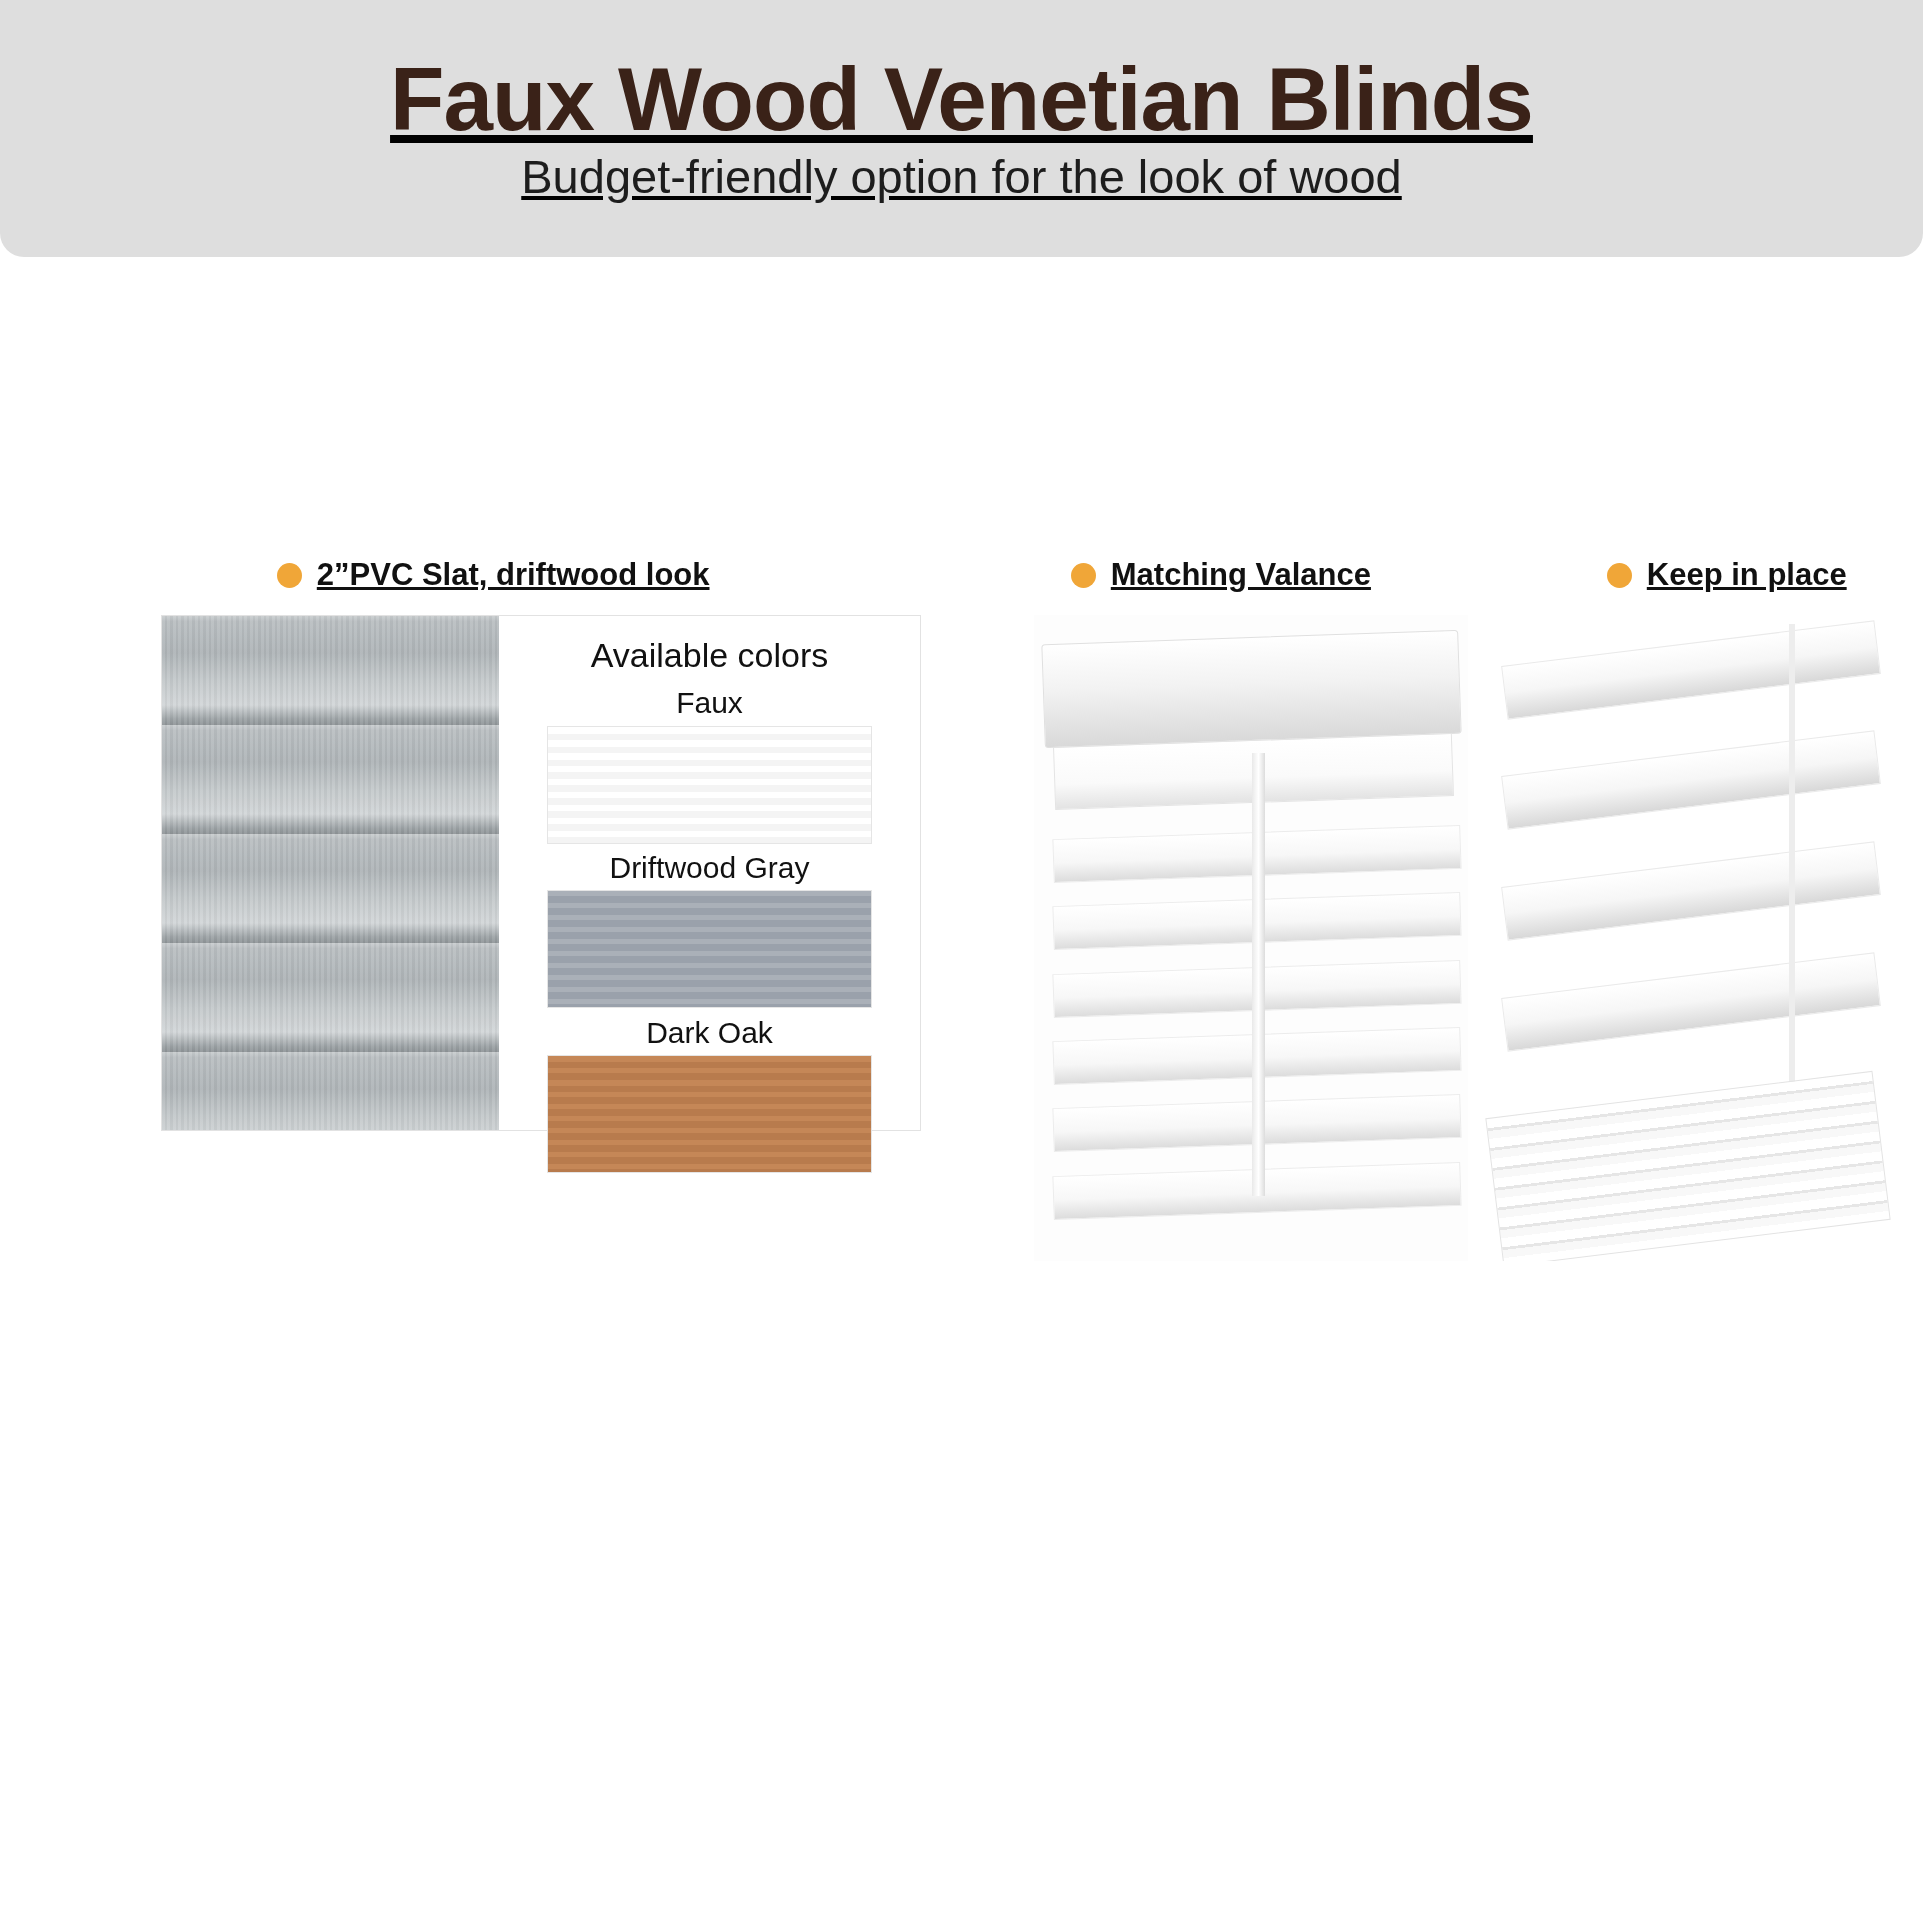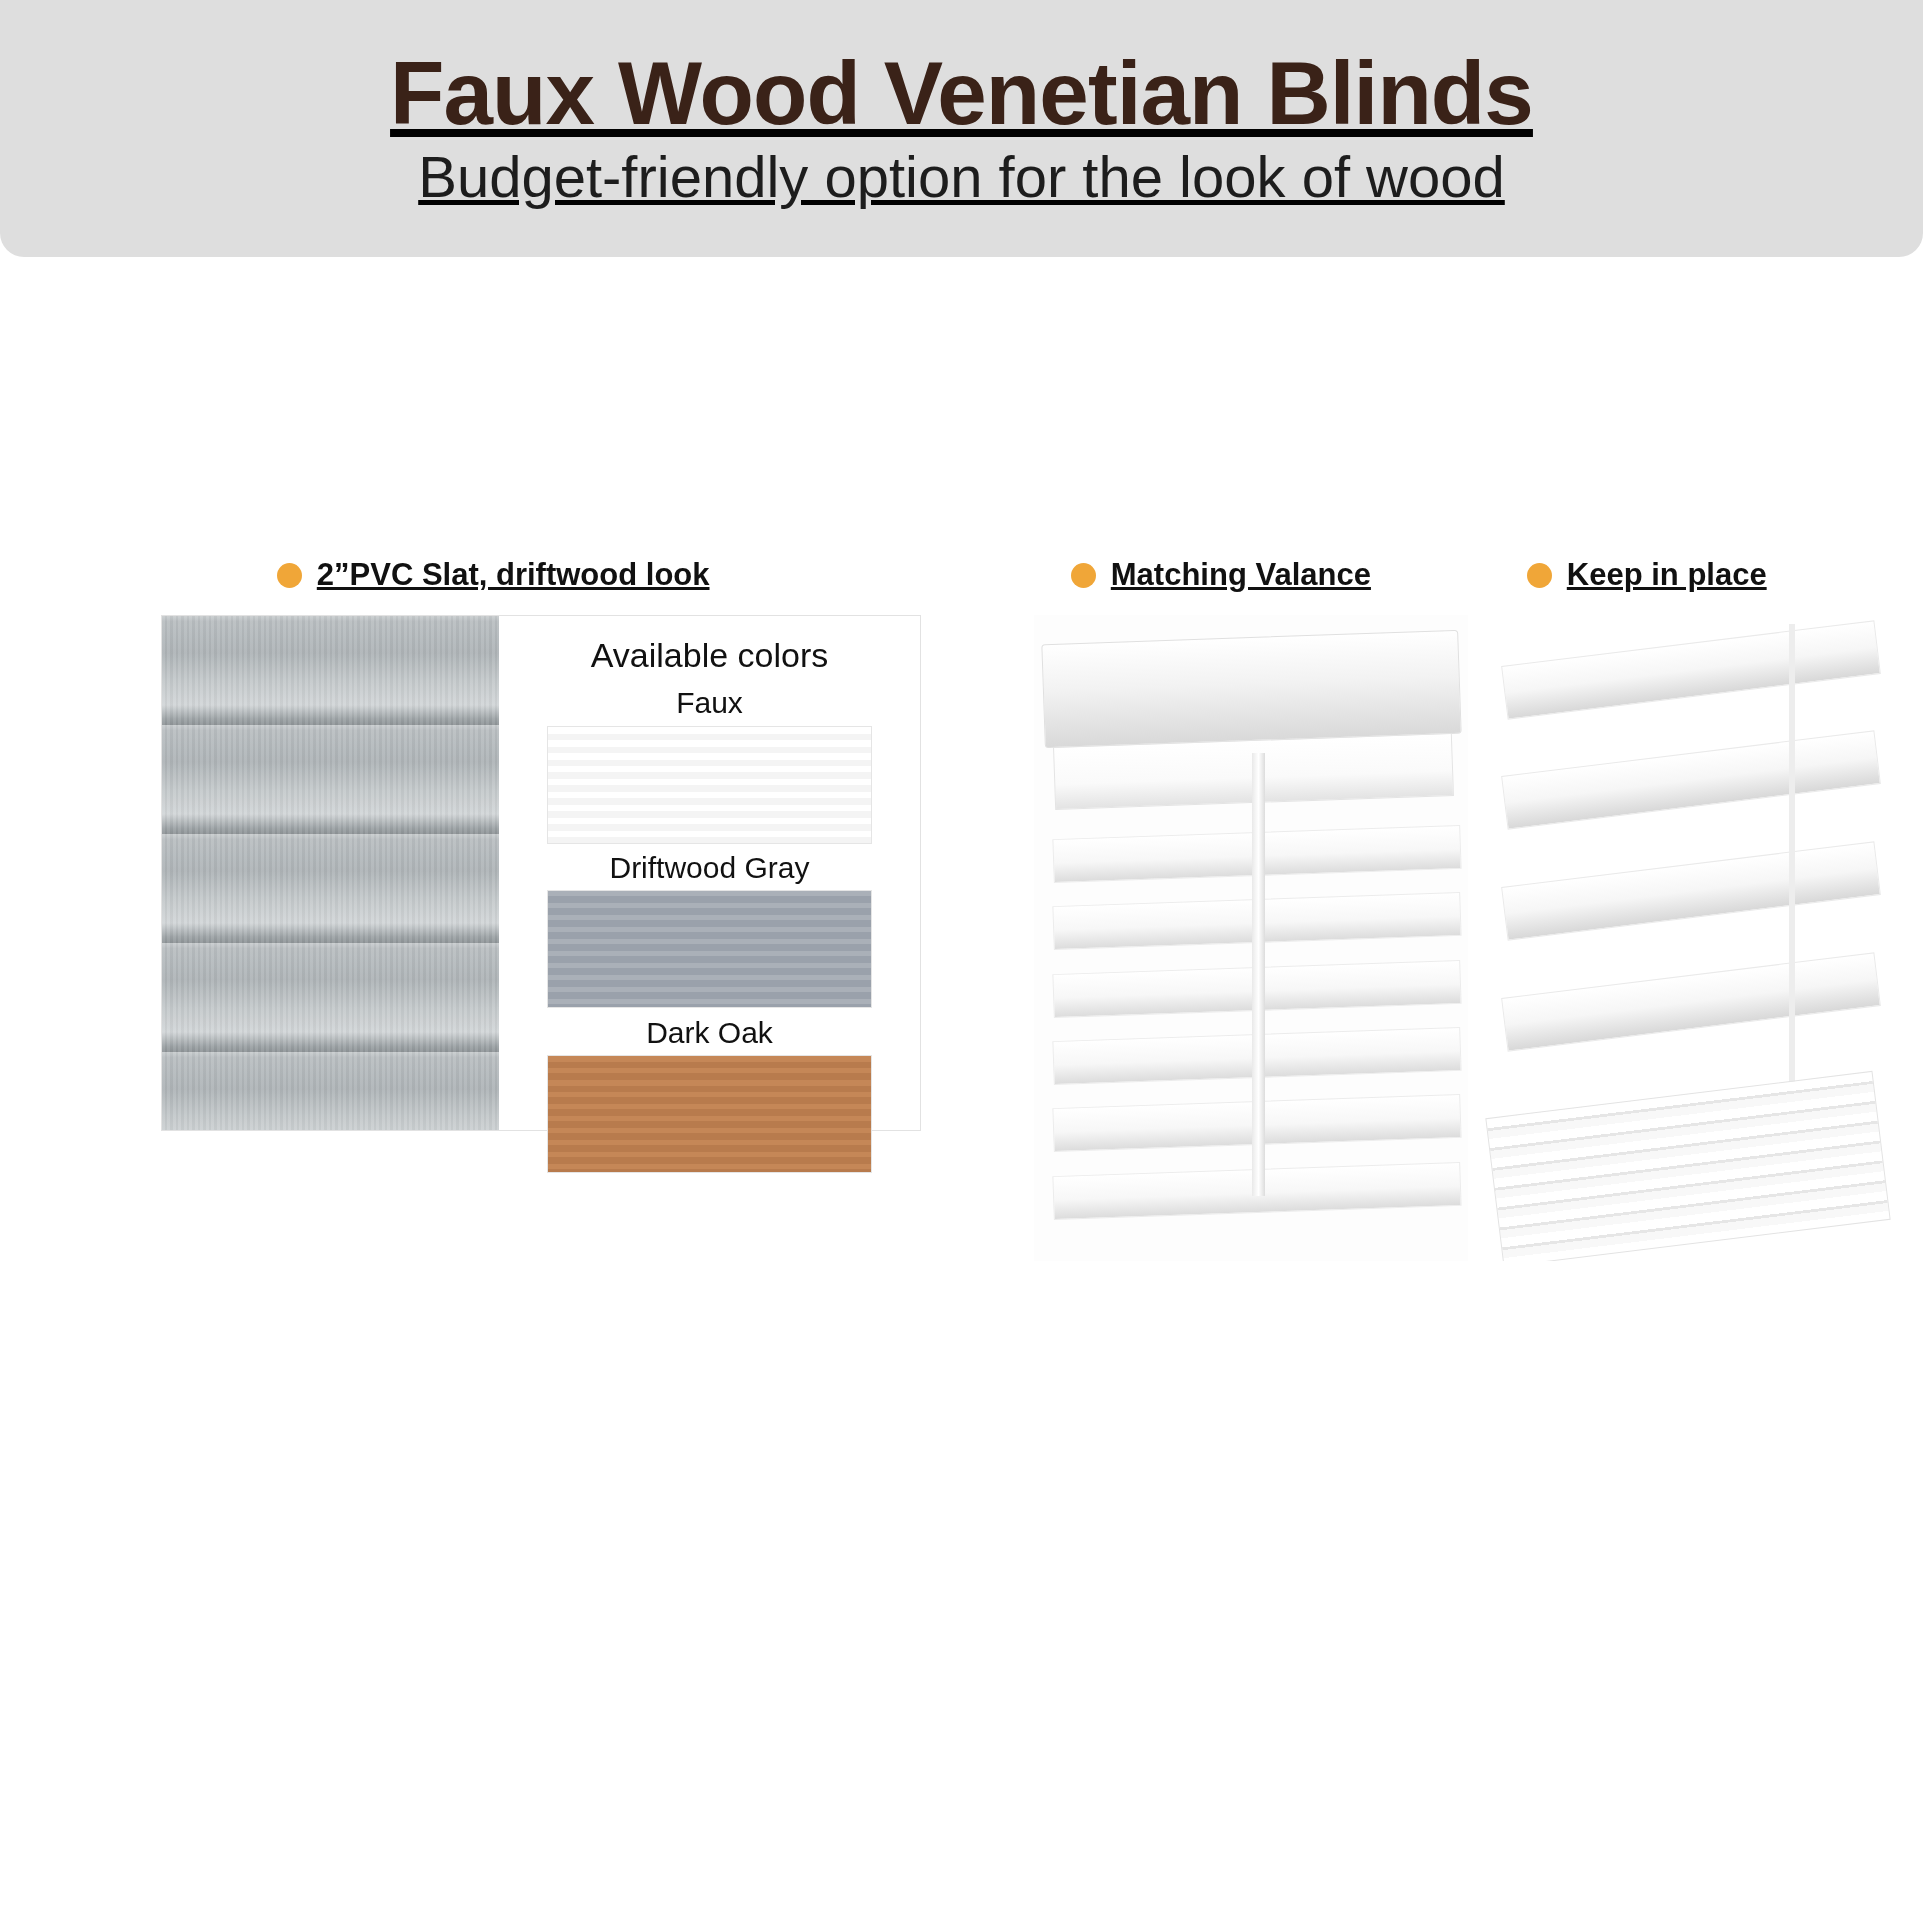--- a/index.html
+++ b/index.html
@@ -30,21 +30,21 @@
   .header h1 {
     margin: 0;
     font-size: 89px;
     font-weight: bold;
     color: #3a2218;
     letter-spacing: -0.9px;
     line-height: 1.05;
   }
   .header .sub {
     margin-top: 3px;
-    font-size: 58px;
+    font-size: 47px;
     color: #1d1d1d;
   }
 
   
   .sec-title {
     display: flex;
     align-items: center;
     font-size: 31px;
     font-weight: bold;
     color: #111;
@@ -63,21 +63,21 @@
 
   
   .row-top {
     position: relative;
     width: 1923px;
     height: 729px;
   }
 
   .panel-slat-title { position: absolute; left: 277px; top: 300px; }
   .panel-valance-title { position: absolute; left: 1071px; top: 300px; }
-  .panel-keep-title { position: absolute; left: 1527px; top: 300px; }
+  .panel-keep-title { position: absolute; left: 1607px; top: 300px; }
 
   
   .slat-panel {
     position: absolute;
     left: 161px;
     top: 358px;
     width: 760px;
     height: 516px;
     background: #ffffff;
     border: 0.9px solid #e2e2e2;

